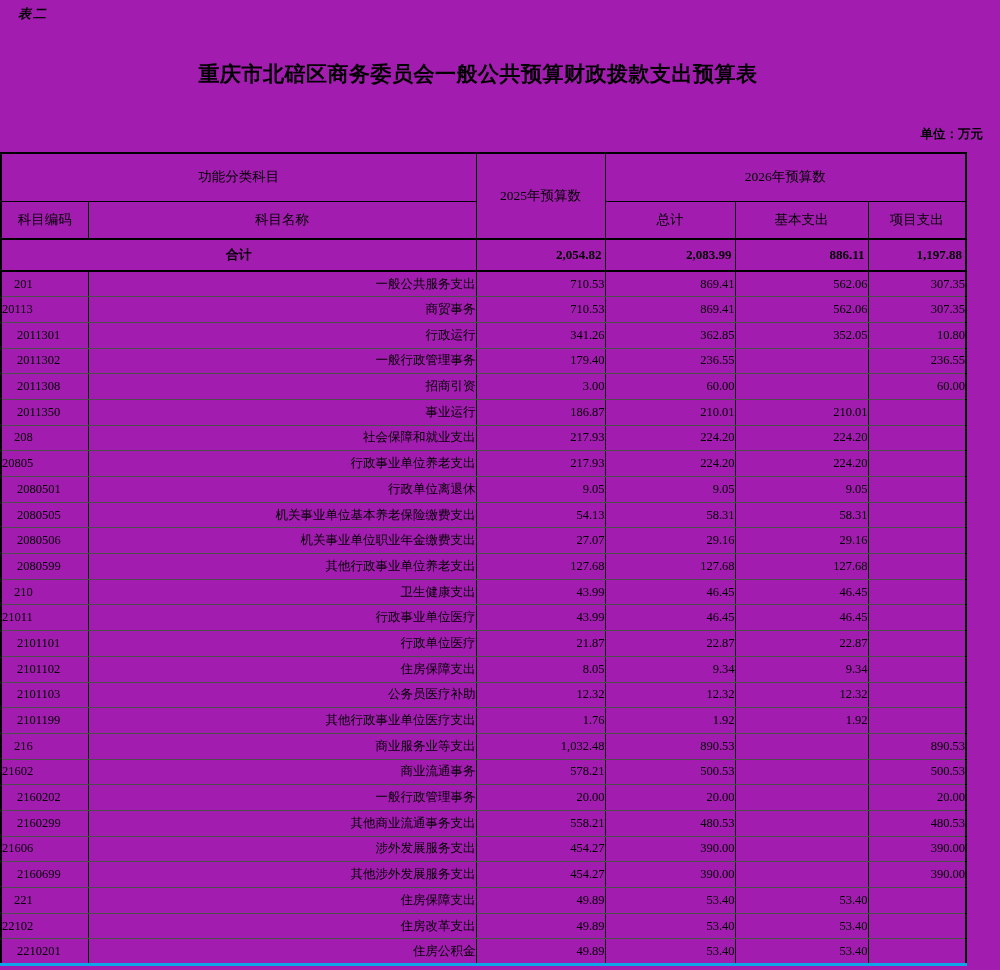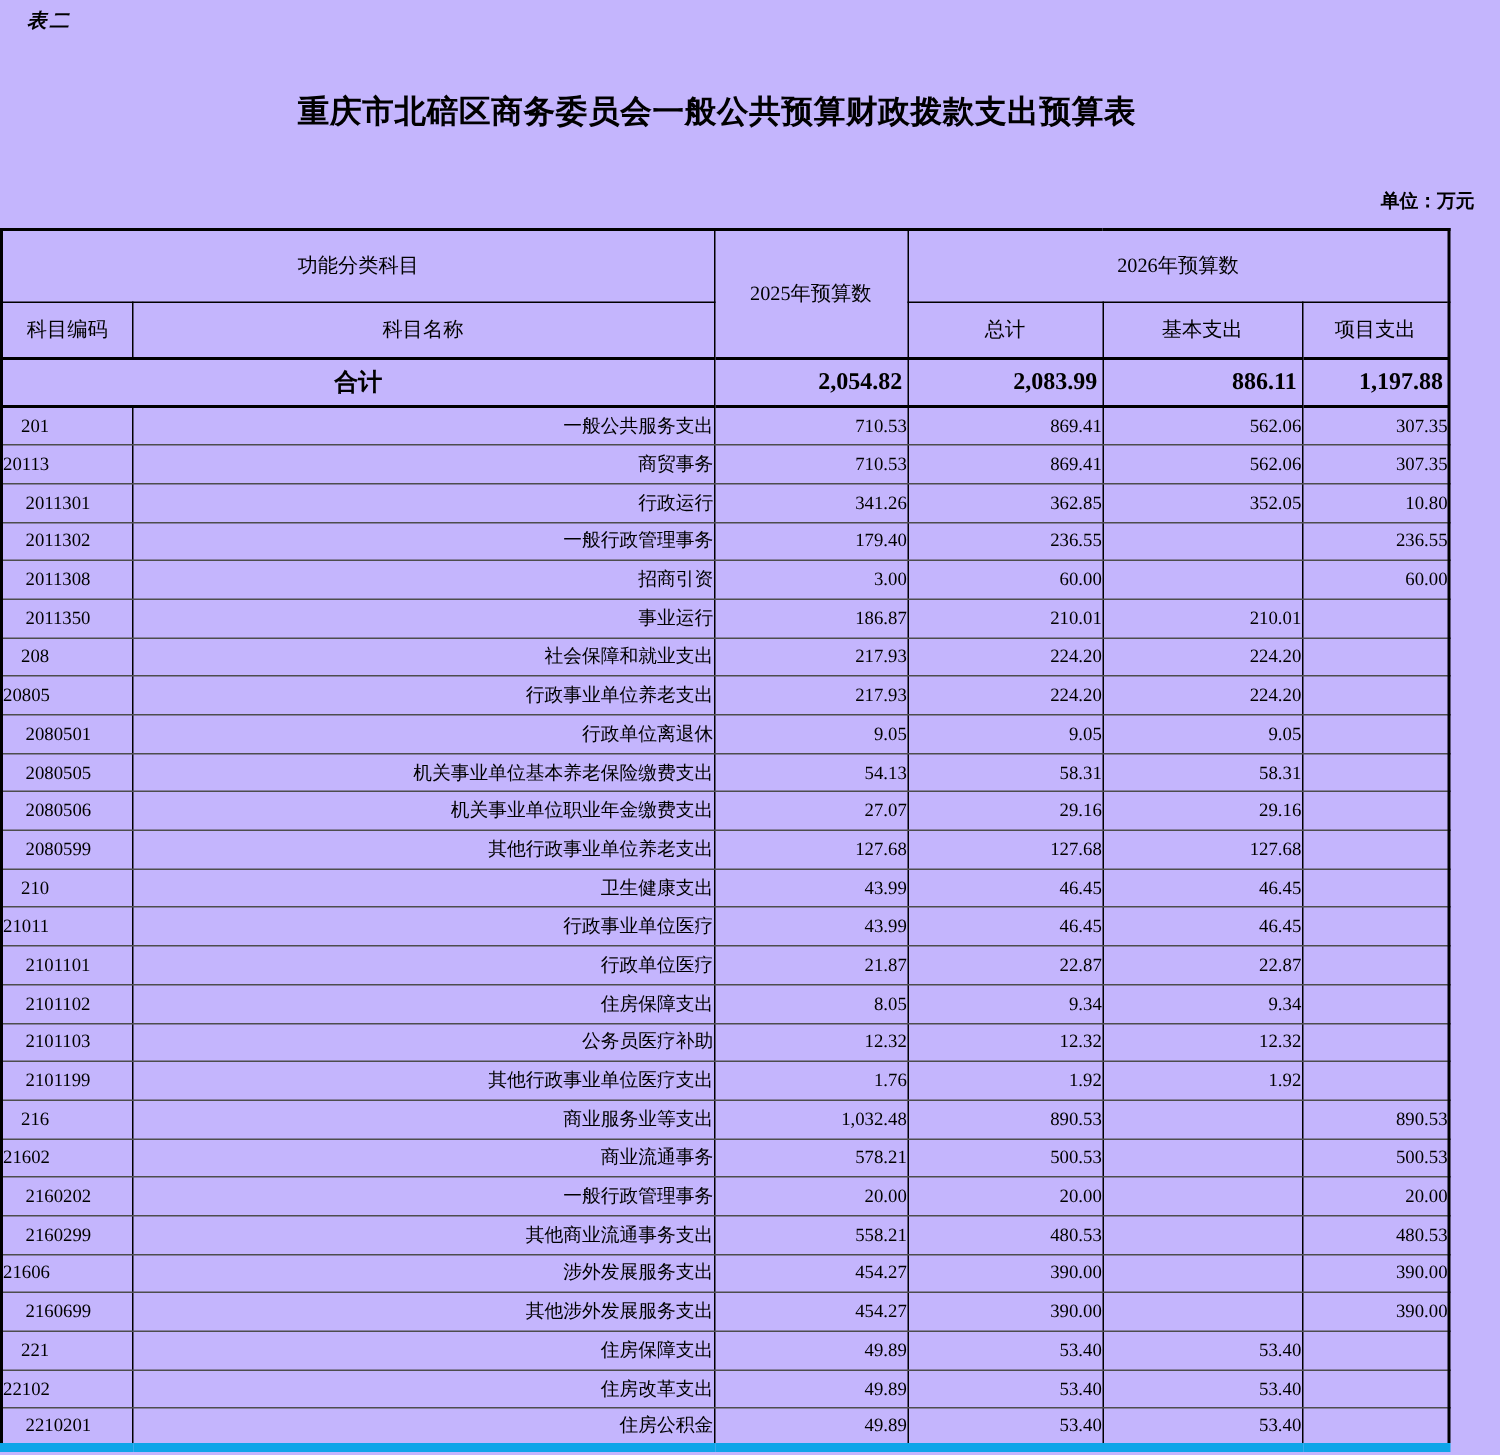--- a/index.html
+++ b/index.html
@@ -6,21 +6,21 @@
     margin: 0;
     padding: 0;
     background: #ffffff;
     color: #000000;
     font-family: "Liberation Serif", "DejaVu Serif", serif;
   }
   .page {
     position: relative;
     width: 1000px;
     height: 970px;
-    background: #c4b5fd;
+    background: #a21caf;
     overflow: hidden;
   }
   .corner-label {
     position: absolute;
     left: 18px;
     top: 5px;
     font-size: 13px;
     font-weight: bold;
     font-style: italic;
     letter-spacing: 2px;
@@ -67,21 +67,21 @@
     font-weight: bold;
     font-size: 13.5px;
     text-align: center;
     vertical-align: middle;
   }
   tr.hrow1 { height: 48px; }
   tr.hrow2 { height: 38px; }
   tr.total-row { height: 32px; }
   tr.total-row td {
     font-weight: bold;
-    font-size: 16px;
+    font-size: 13px;
     border-top: 2px solid #000;
     border-bottom: 2px solid #000;
     vertical-align: middle;
   }
   tr.total-row td.label { text-align: center; }
   tr.data-row { height: 25.7px; }
   tr.data-row td {
     font-size: 12.5px;
     vertical-align: middle;
   }
@@ -90,21 +90,21 @@
     padding-right: 3px;
   }
   td.code { text-align: left; font-size: 12px; }
   td.name { text-align: right; }
   tr.lvl1 td.code { padding-left: 12px; margin-top: 24px; }
   tr.lvl1 td.name { padding-left: 4px; }
   tr.lvl2 td.code { padding-left: 0; }
   tr.lvl2 td.name { padding-left: 28px; }
   tr.lvl3 td.code { padding-left: 15px; }
   tr.lvl3 td.name { padding-left: 20px; }
-  tbody tr:last-child td { border-bottom: 6px solid #0ea5e9; }
+  tbody tr:last-child td { border-bottom: 3px solid #0ea5e9; }
 </style>
 </head>
 <body>
 
 <div class="page">
 
   <div class="corner-label">表二</div>
 
   <div class="doc-title">重庆市北碚区商务委员会一般公共预算财政拨款支出预算表</div>
 

